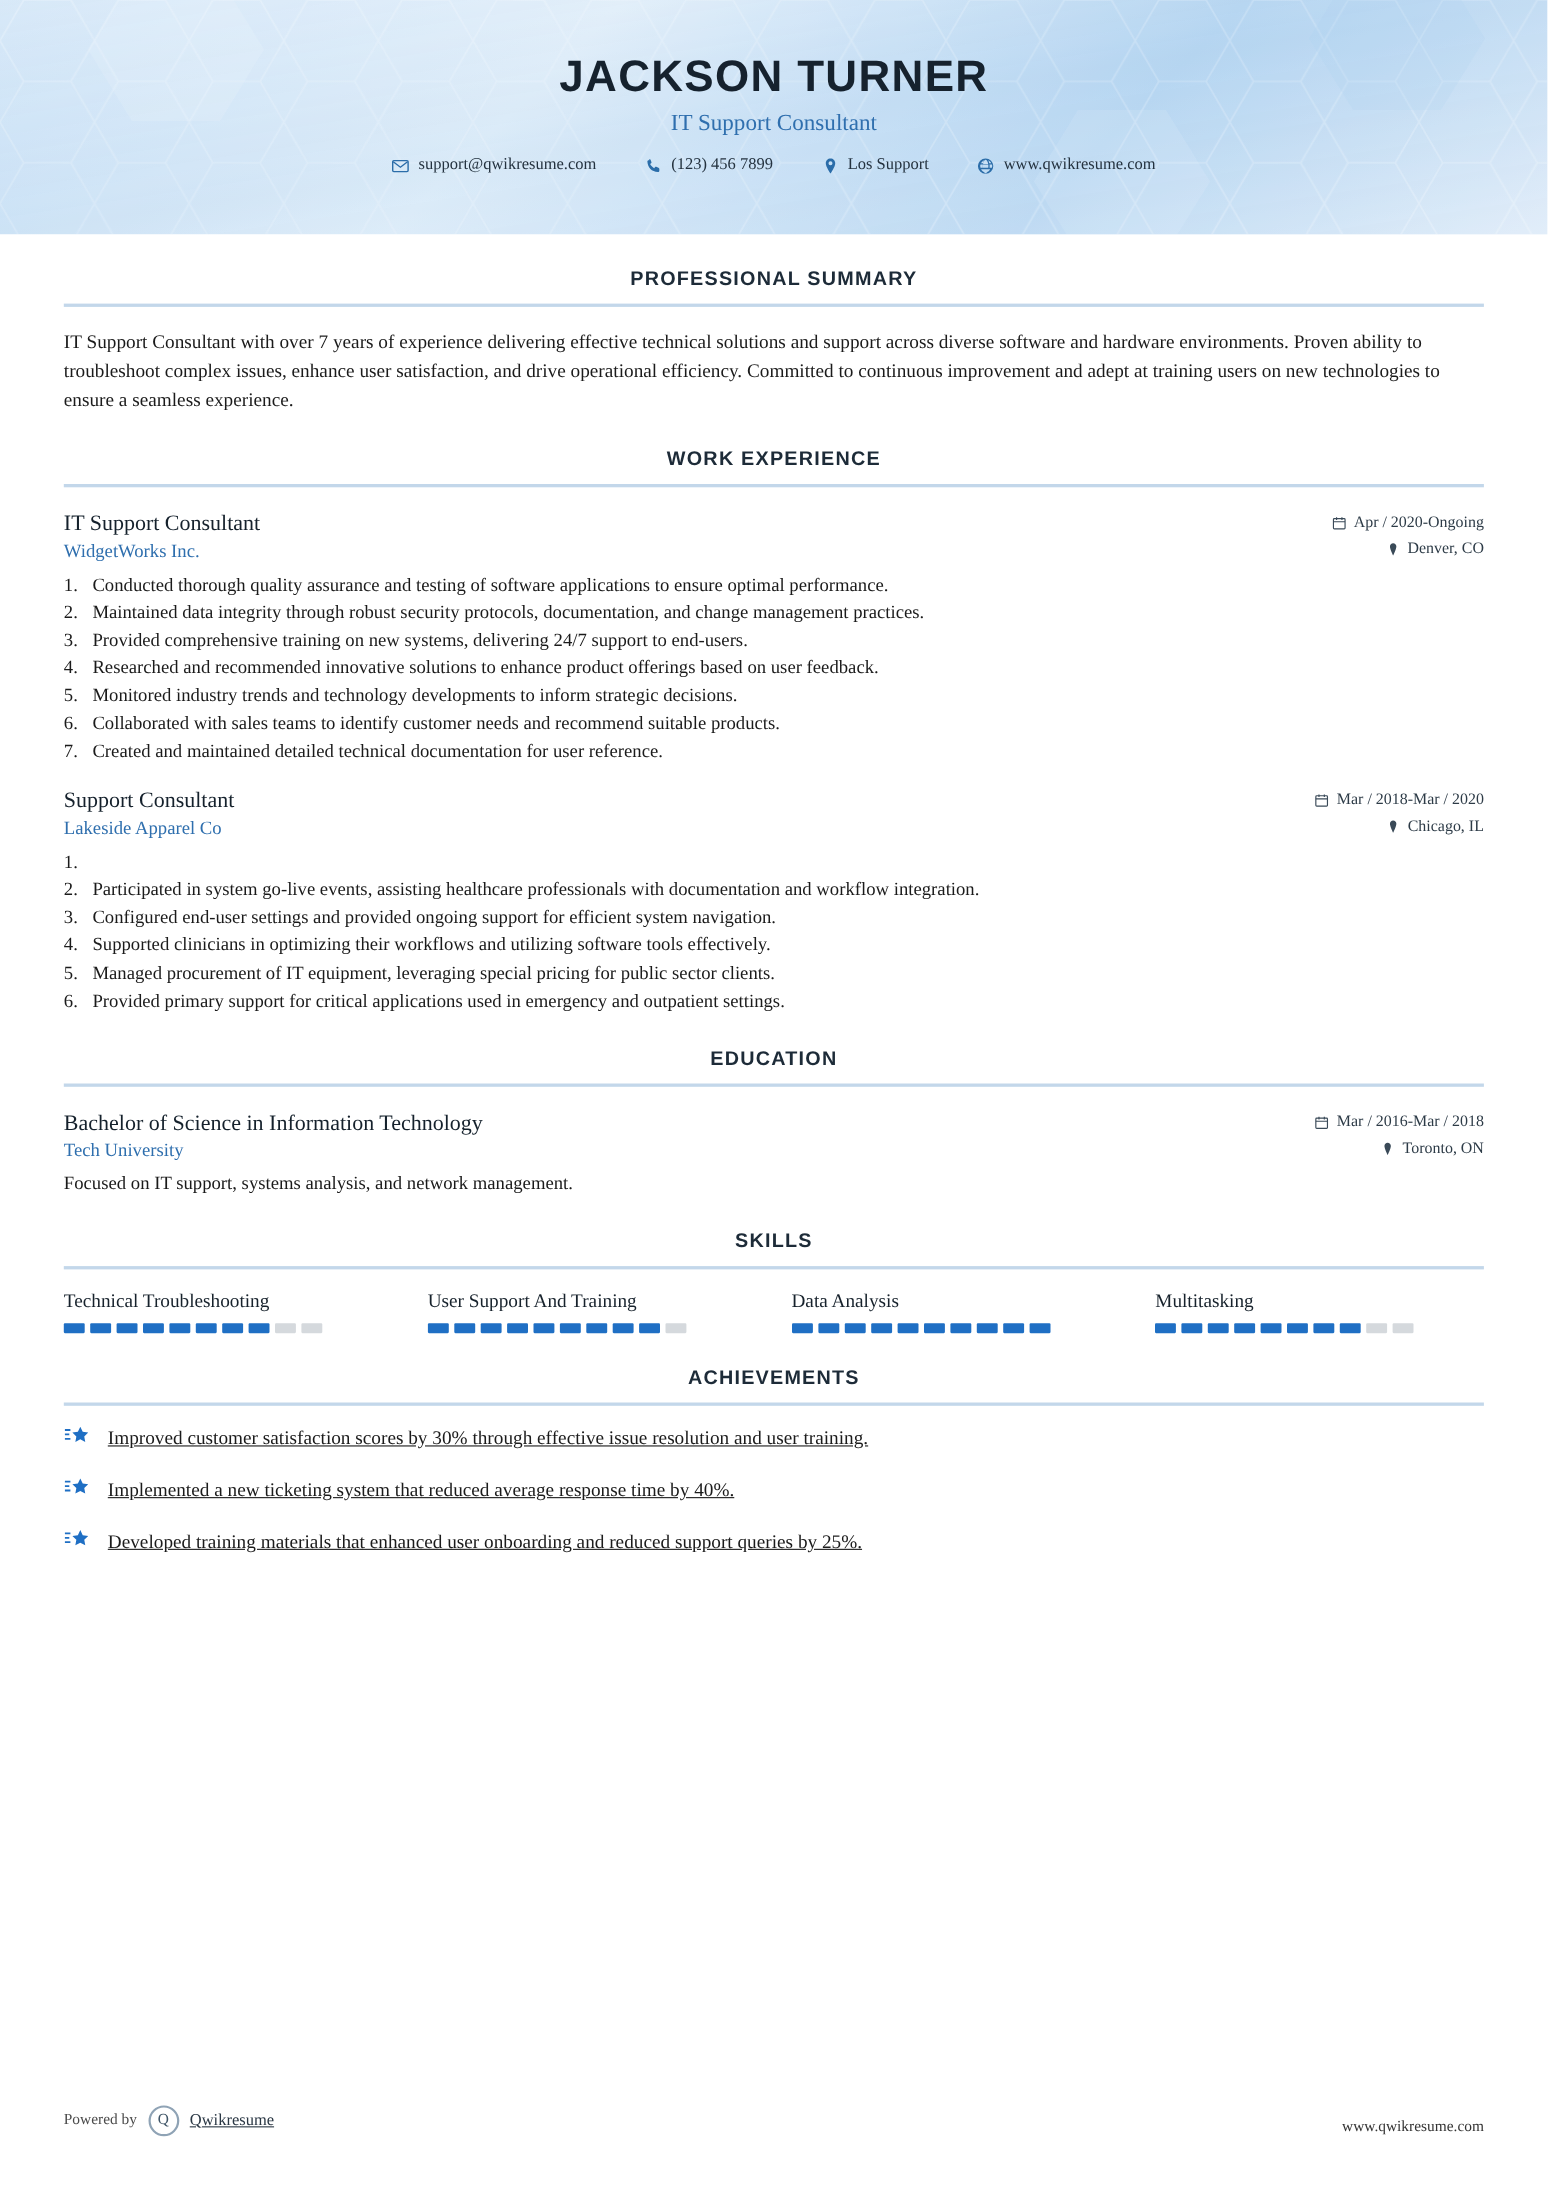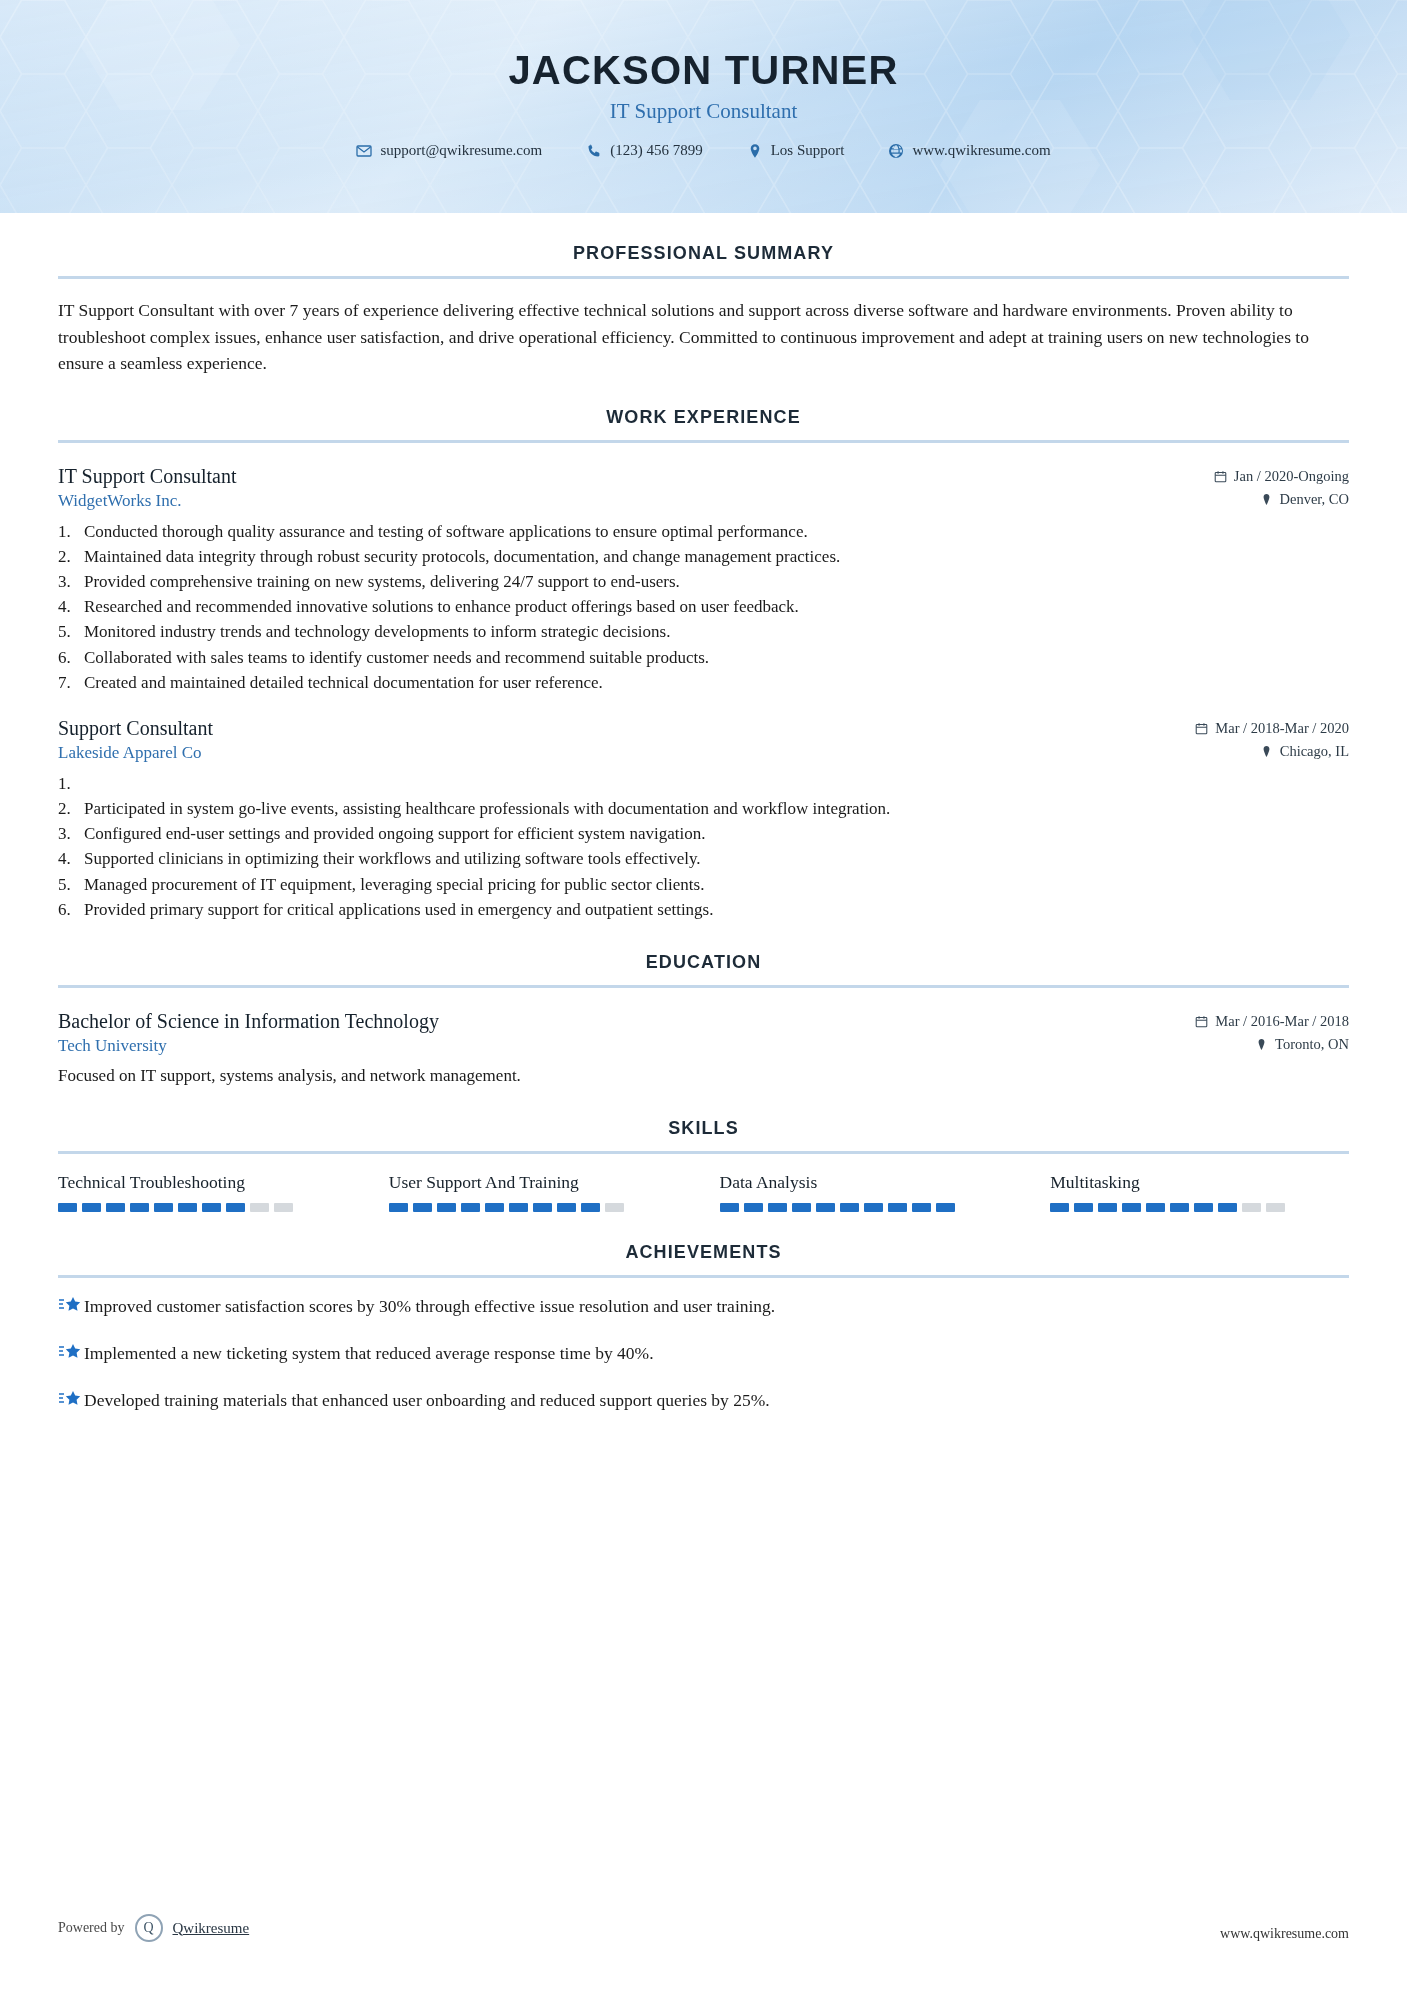--- a/index.html
+++ b/index.html
@@ -182,22 +182,24 @@
     height: 9px;
     border-radius: 1px;
     background: #d5d9dd;
   }
   .pip.on { background: #1f6fc4; }
 
   
   .ach-list { margin-top: 16px; }
   .ach-item {
     display: flex;
-    align-items: flex-start;
+    align-items: flex-end;
+    gap: 14px;
     margin-bottom: 22px;
+    text-decoration: underline;
   }
   .ach-icon {
     flex: 0 0 auto;
     width: 26px;
     height: 24px;
     color: #1f6fc4;
     margin-top: 1px;
   }
   .ach-icon svg { display: block; }
   .ach-text {
@@ -325,21 +327,21 @@
       <div class="entry">
         <div class="entry-head">
           <div class="entry-role">IT Support Consultant</div>
           <div class="entry-meta">
             <span class="m-icon">
               <svg width="13" height="13" viewBox="0 0 16 16" fill="none" stroke="currentColor" stroke-width="1.3">
                 <rect x="1.5" y="3" width="13" height="11.5" rx="1"></rect>
                   <path d="M1.5 6.5h13M5 1.5v3M11 1.5v3"></path>
               </svg>
             </span>
-            <span>Jan / 2020-Ongoing</span>
+            <span>Apr / 2020-Ongoing</span>
           </div>
         </div>
         <div class="entry-sub">
           <div class="entry-company">WidgetWorks Inc.</div>
           <div class="entry-meta">
             <span class="m-icon">
               <svg width="13" height="13" viewBox="0 0 16 16" fill="currentColor">
                 <path d="M8 1.2c-2 0-3.6 1.6-3.6 3.6 0 2.8 3.6 10 3.6 10s3.6-7.2 3.6-10c0-2-1.6-3.6-3.6-3.6z"></path>
               </svg>
             </span>

